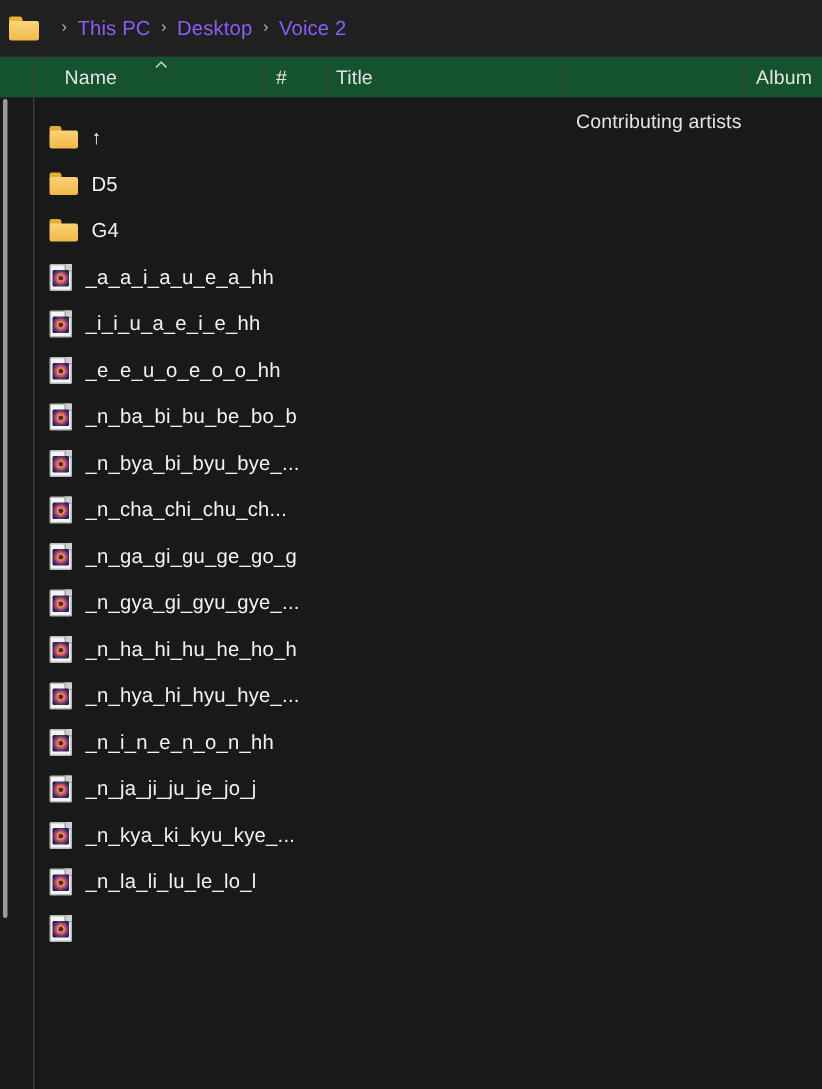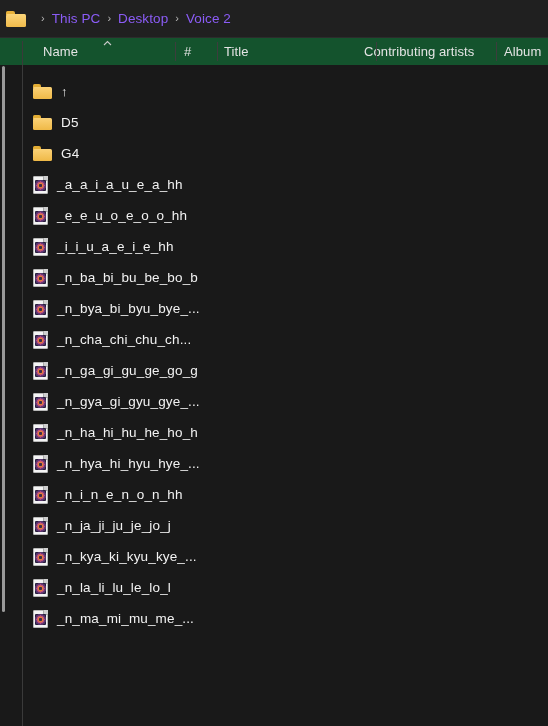--- a/index.html
+++ b/index.html
@@ -250,21 +250,21 @@
   <div class="column-header">
     <div class="sort-chevron">
       <svg width="9" height="6" viewBox="0 0 9 6">
           <path d="M1 5 L4.5 1.5 L8 5" stroke="#c9c9c9" stroke-width="1.1" fill="none"></path>
         </svg>
     </div>
 
     <div class="col" style="left:43px;">Name</div>
     <div class="col" style="left:184px;">#</div>
     <div class="col" style="left:224px;">Title</div>
-    <div class="col" style="left:364px;">Contributing artists</div>
+    <div class="col" style="left:384px;margin-top:29px;">Contributing artists</div>
     <div class="col" style="left:504px;">Album</div>
 
     <div class="col-divider" style="left:175px;"></div>
     <div class="col-divider" style="left:217px;"></div>
     <div class="col-divider" style="left:376px;"></div>
     <div class="col-divider" style="left:496px;"></div>
   </div>
 
   <div class="left-rule"></div>
 
@@ -300,36 +300,36 @@
           <span class="disc"></span>
         </span>
         <span class="row-label">_a_a_i_a_u_e_a_hh</span>
       </div>
       <div class="row">
         <span class="audio-icon">
           <span class="page"></span>
           <span class="fold"></span>
           <span class="disc"></span>
         </span>
+        <span class="row-label">_i_i_u_a_e_i_e_hh</span>
+      </div>
+      <div class="row">
+        <span class="audio-icon">
+          <span class="page"></span>
+          <span class="fold"></span>
+          <span class="disc"></span>
+        </span>
         <span class="row-label">_e_e_u_o_e_o_o_hh</span>
       </div>
       <div class="row">
         <span class="audio-icon">
           <span class="page"></span>
           <span class="fold"></span>
           <span class="disc"></span>
         </span>
-        <span class="row-label">_i_i_u_a_e_i_e_hh</span>
-      </div>
-      <div class="row">
-        <span class="audio-icon">
-          <span class="page"></span>
-          <span class="fold"></span>
-          <span class="disc"></span>
-        </span>
         <span class="row-label">_n_ba_bi_bu_be_bo_b</span>
       </div>
       <div class="row">
         <span class="audio-icon">
           <span class="page"></span>
           <span class="fold"></span>
           <span class="disc"></span>
         </span>
         <span class="row-label">_n_bya_bi_byu_bye_...</span>
       </div>
@@ -404,17 +404,16 @@
           <span class="disc"></span>
         </span>
         <span class="row-label">_n_la_li_lu_le_lo_l</span>
       </div>
       <div class="row">
         <span class="audio-icon">
           <span class="page"></span>
           <span class="fold"></span>
           <span class="disc"></span>
         </span>
-        <span class="row-label">_n_ma_mi_mu_me_...</span>
       </div>
     </div>
 
 </div>
 
 </body></html>

